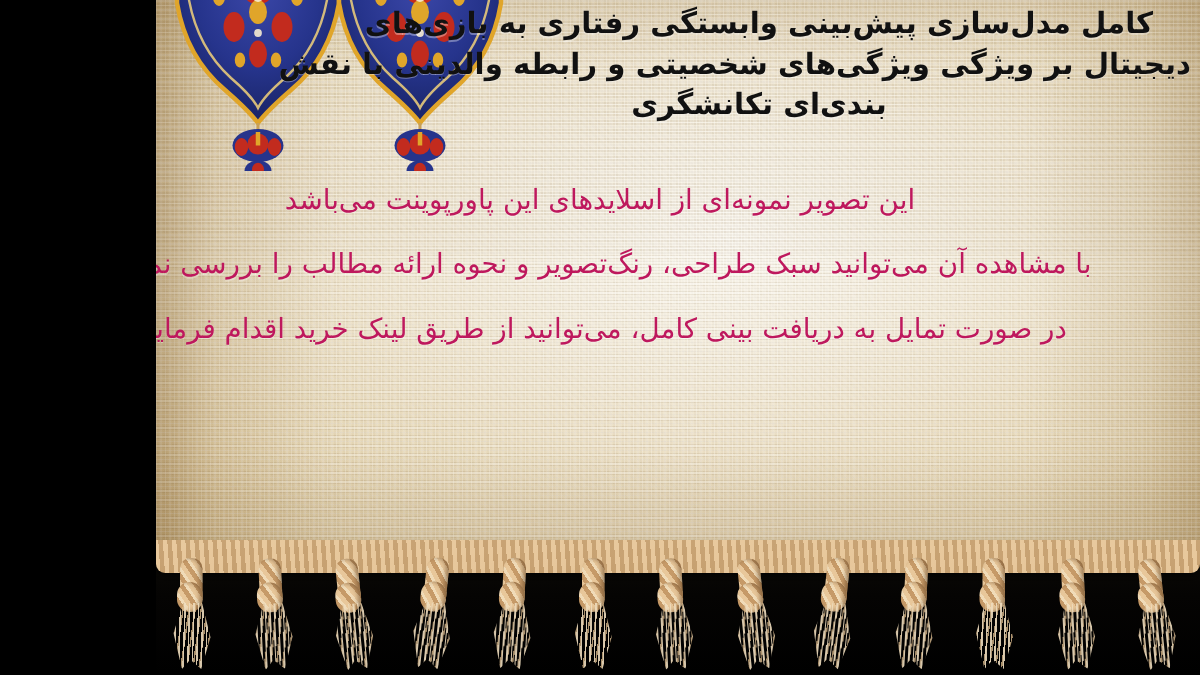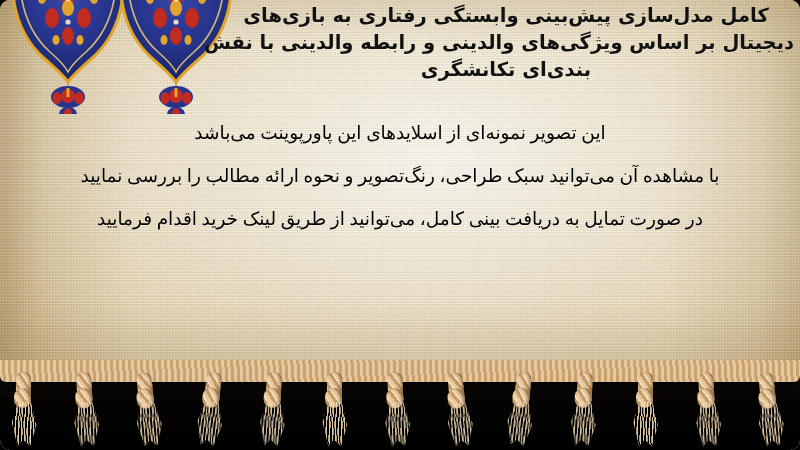--- a/index.html
+++ b/index.html
@@ -2,26 +2,25 @@
 <html lang="fa" dir="rtl"><head>
 <meta charset="utf-8">
 <style>
   html, body {
     margin: 0;
     padding: 0;
     background: #000;
   }
   #slide {
     position: relative;
-    width: 800px;
+    width: 696px;
     height: 450px;
     overflow: hidden;
     font-family: "DejaVu Sans", "Liberation Sans", sans-serif;
     background: #ece0c8;
-    border-radius: 10px;
   }
 
   
   .carpet-ground {
     position: absolute;
     left: 0; top: 0; right: 0;
     height: 376px;
     background:
       radial-gradient(ellipse 520px 300px at 55% 42%, rgba(255,252,243,0.85) 0%, rgba(250,243,228,0.35) 55%, rgba(235,220,192,0.0) 100%),
       linear-gradient(180deg, #e8dcc0 0%, #efe5cc 10%, #f3ebd8 30%, #f1e8d3 55%, #ece0c4 80%, #e3d5b6 96%, #d9c9a6 100%),
@@ -88,25 +87,24 @@
   .body-block {
     position: absolute;
     top: 112px;
     right: 8px;
     width: 784px;
     text-align: center;
     direction: rtl;
   }
   .body-line {
     font-size: 18.5px;
-    color: #000000;
+    color: #be185d;
     line-height: 43px;
     white-space: nowrap;
     text-shadow: 0 1px 0 rgba(255,255,255,0.3);
-    font-family: Liberation Serif, serif;
   }
 
   
   .black-band {
     position: absolute;
     left: 0; right: 0;
     top: 374px;
     height: 76px;
     background: linear-gradient(180deg, #0a0906 0%, #050403 30%, #000 100%);
   }
@@ -270,21 +268,21 @@
         <rect x="-1.5" y="-12" width="3" height="9" fill="#e0a52a"></rect>
         <ellipse cx="0" cy="14" rx="9" ry="7" fill="#26348c"></ellipse>
         <ellipse cx="0" cy="13" rx="4" ry="4.5" fill="#c22b1e"></ellipse>
         <circle cx="0" cy="25" r="3.4" fill="#c22b1e"></circle>
       </g>
     </svg>
   </div>
 
   <div class="title-block">
     <div class="title-line">کامل مدل‌سازی پیش‌بینی وابستگی رفتاری به بازی‌های</div>
-    <div class="title-line">دیجیتال بر اساس ویژگی‌های والدینی و رابطه والدینی با نقش</div>
+    <div class="title-line">دیجیتال بر ویژگی ویژگی‌های شخصیتی و رابطه والدینی با نقش</div>
     <div class="title-line">بندی‌ای تکانشگری</div>
   </div>
 
   <div class="body-block">
     <div class="body-line">این تصویر نمونه‌ای از اسلایدهای این پاورپوینت می‌باشد</div>
     <div class="body-line">با مشاهده آن می‌توانید سبک طراحی، رنگ‌تصویر و نحوه ارائه مطالب را بررسی نمایید</div>
     <div class="body-line">در صورت تمایل به دریافت بینی کامل، می‌توانید از طریق لینک خرید اقدام فرمایید</div>
   </div>
 
   <div class="black-band"></div>

